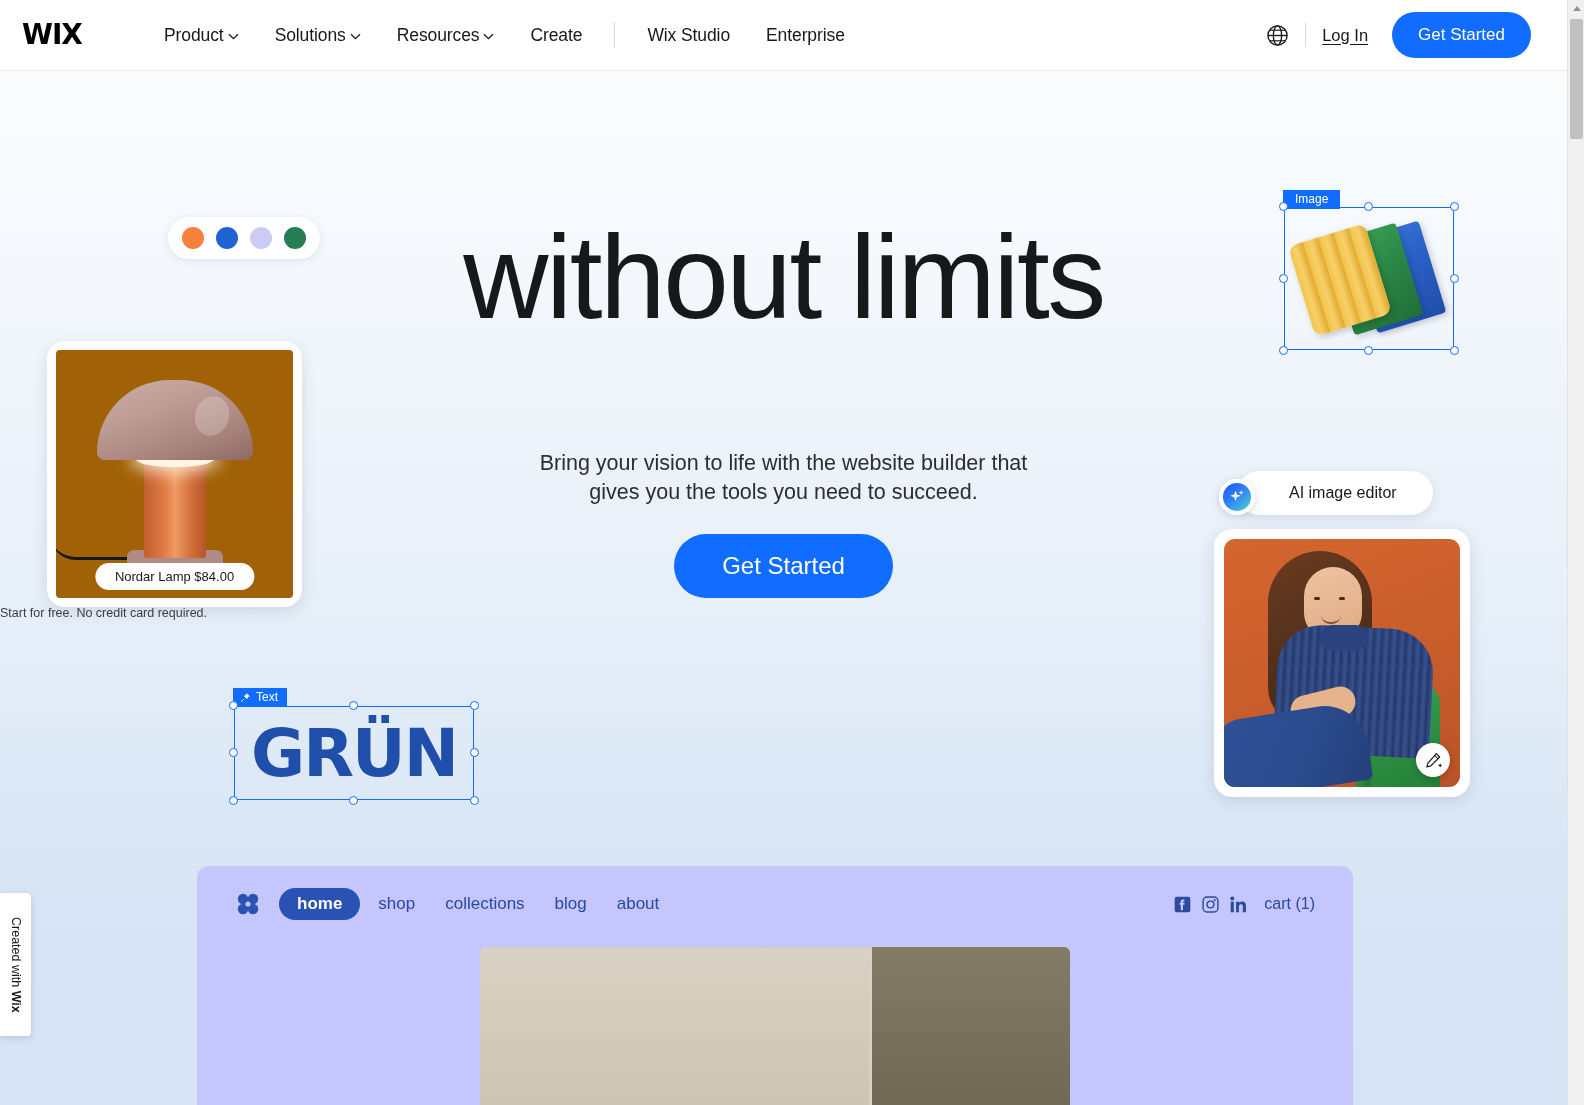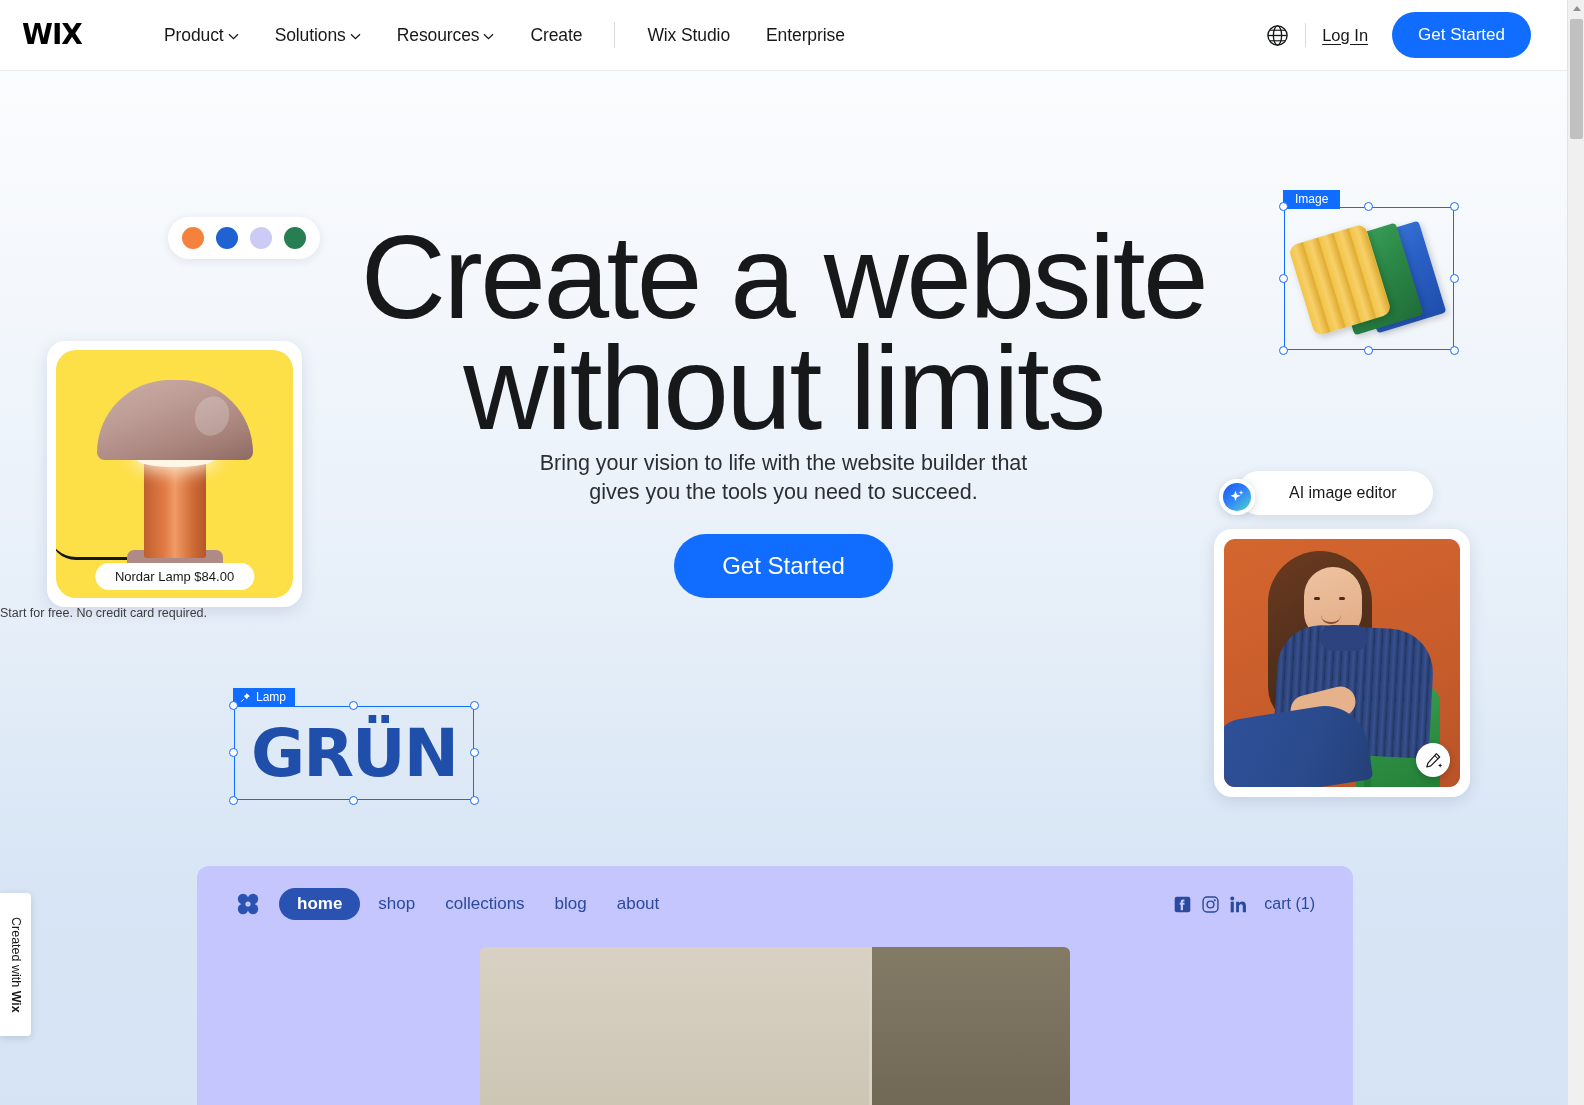--- a/index.html
+++ b/index.html
@@ -141,22 +141,22 @@
   
   .lamp-card {
     position: absolute; top: 270px; left: 47px;
     width: 255px; height: 266px;
     background: #fff; border-radius: 18px;
     padding: 9px;
     box-shadow: 0 4px 16px rgba(30,50,90,0.13);
   }
   .lamp-img {
     position: relative; width: 100%; height: 100%;
-    border-radius: 20px; overflow: hidden;
-    background: #fde047;
+    border-radius: 4px; overflow: hidden;
+    background: #a16207;
   }
   .lamp-cord {
     position: absolute; left: -6px; bottom: 38px;
     width: 120px; height: 26px;
     border-bottom: 3px solid #14181a;
     border-radius: 0 0 0 50px;
   }
   .lamp-base {
     position: absolute; left: 50%; transform: translateX(-50%);
     bottom: 26px; width: 96px; height: 22px;
@@ -493,21 +493,20 @@
         <div class="lamp-cord"></div>
         <div class="lamp-base"></div>
         <div class="lamp-stem"></div>
         <div class="lamp-glow"></div>
         <div class="lamp-shade"></div>
         <div class="lamp-label">Nordar Lamp $84.00</div>
       </div>
     </div>
 
     <div class="hero-title">
-      <div>Create a website</div>
       <div>without limits</div>
     </div>
 
     <div class="hero-sub">
       <div>Bring your vision to life with the website builder that</div>
       <div>gives you the tools you need to succeed.</div>
     </div>
 
     <div class="hero-cta-wrap">
       <button class="btn-hero">Get Started</button>
@@ -567,21 +566,21 @@
     </div>
 
     <div class="sel-text">
       <div class="grun">GRÜN</div>
       <div class="sel-box"></div>
       <div class="sel-badge-text">
         <svg width="11" height="11" viewBox="0 0 24 24">
           <path d="M14.5 2.5 L21.5 9.5 L17.8 11 L15.2 15.6 L8.4 8.8 L13 6.2 Z" fill="#fff"></path>
           <line x1="8.4" y1="15.6" x2="2.5" y2="21.5" stroke="#fff" stroke-width="2"></line>
         </svg>
-        <span>Lamp</span>
+        <span>Text</span>
       </div>
       <span class="handle h-tl"></span>
       <span class="handle h-tc"></span>
       <span class="handle h-tr"></span>
       <span class="handle h-ml"></span>
       <span class="handle h-mr"></span>
       <span class="handle h-bl"></span>
       <span class="handle h-bc"></span>
       <span class="handle h-br"></span>
     </div>

